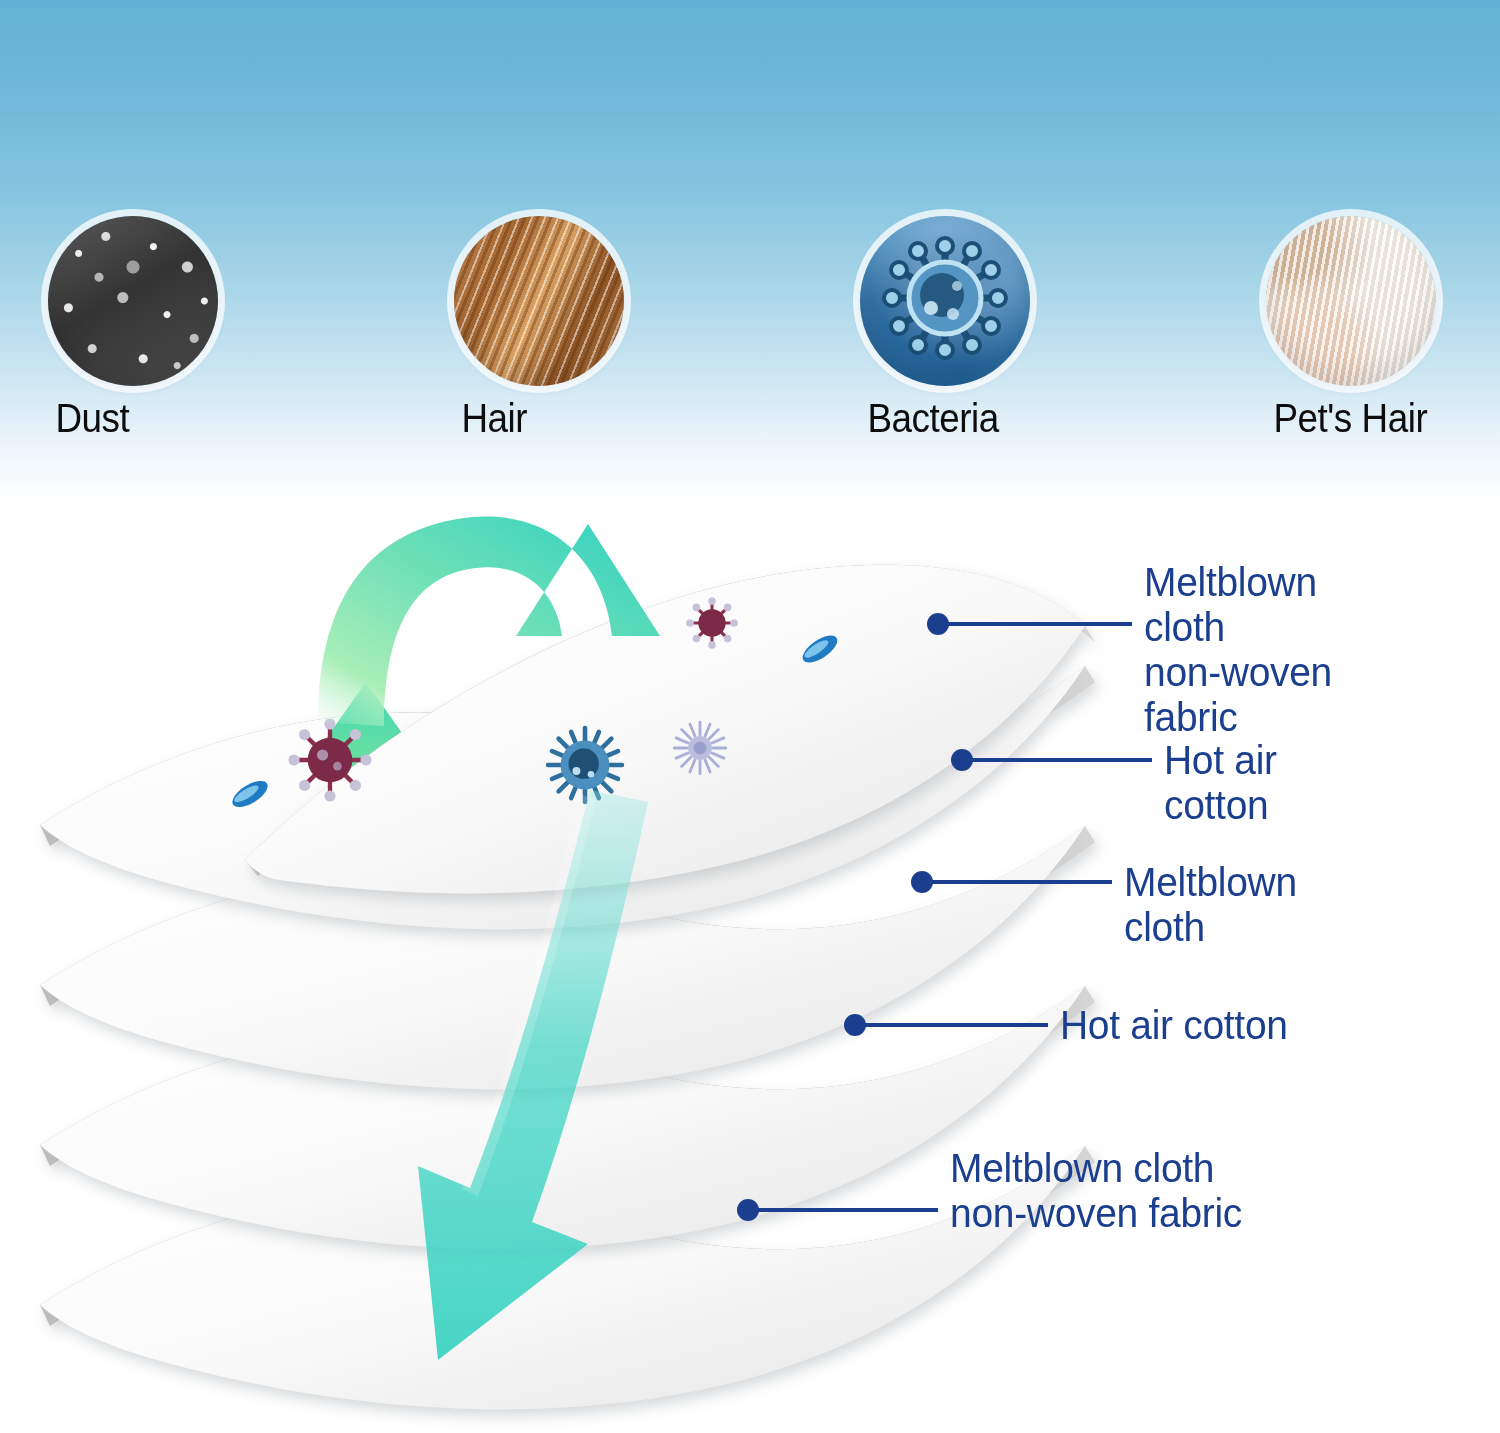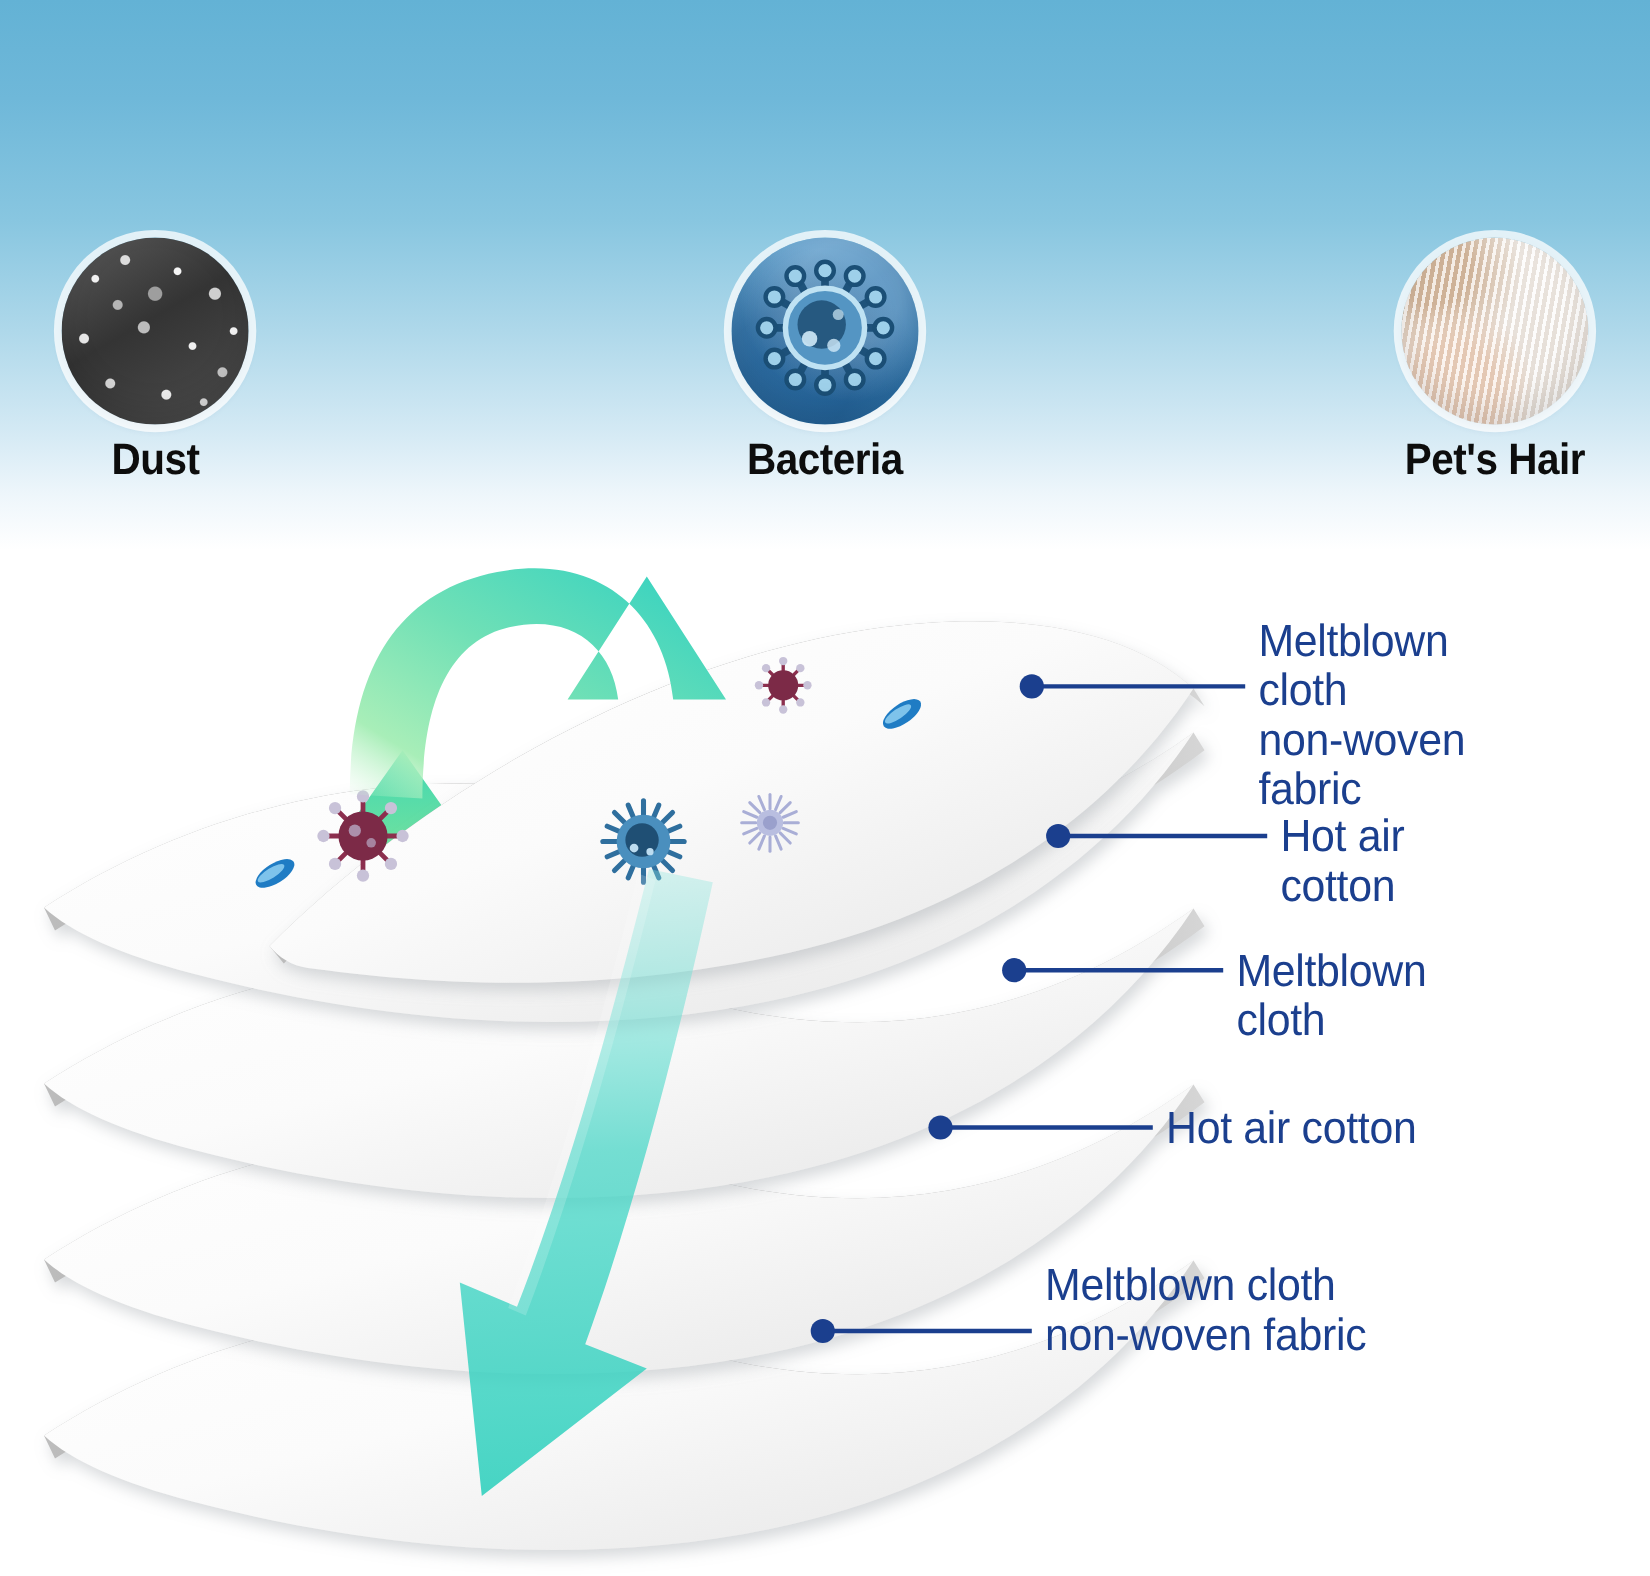--- a/index.html
+++ b/index.html
@@ -46,21 +46,21 @@
     transform-origin:50% 50%;
   }
 
   
   .circles{
     position:absolute;left:48px;top:216px;width:1404px;height:230px;
     display:flex;justify-content:space-between;align-items:flex-start;
   }
   .circle-item{
     width:186px;
-    display:flex;flex-direction:column;align-items:center;font-weight:bold;
+    display:flex;flex-direction:column;
   }
   .circle{
     width:170px;height:170px;border-radius:50%;
     box-shadow:0 0 0 7px rgba(255,255,255,.75),
                0 3px 9px rgba(30,70,110,.20);
     position:relative;overflow:hidden;
     background:#bbb;
   }
   .circle::after{
     content:"";position:absolute;inset:0;border-radius:50%;
@@ -186,20 +186,24 @@
 
 
   <div class="circles">
 
     <div class="circle-item">
       <div class="circle tex-dust"></div>
       <div class="circle-label">Dust</div>
     </div>
 
 
+    <div class="circle-item">
+      <div class="circle tex-hair"></div>
+      <div class="circle-label">Hair</div>
+    </div>
 
     <div class="circle-item">
       <div class="circle tex-bacteria">
         <svg width="170" height="170" viewBox="0 0 170 170">
           <g transform="translate(85,82)">
             <g stroke="#1b4f76" stroke-width="7" stroke-linecap="round" fill="none" opacity=".95">
               <g>
                 <line x1="0" y1="-34" x2="0" y2="-50"></line>
                   <line x1="17" y1="-30" x2="25" y2="-45"></line>
                 <line x1="29" y1="-18" x2="43" y2="-26"></line>

